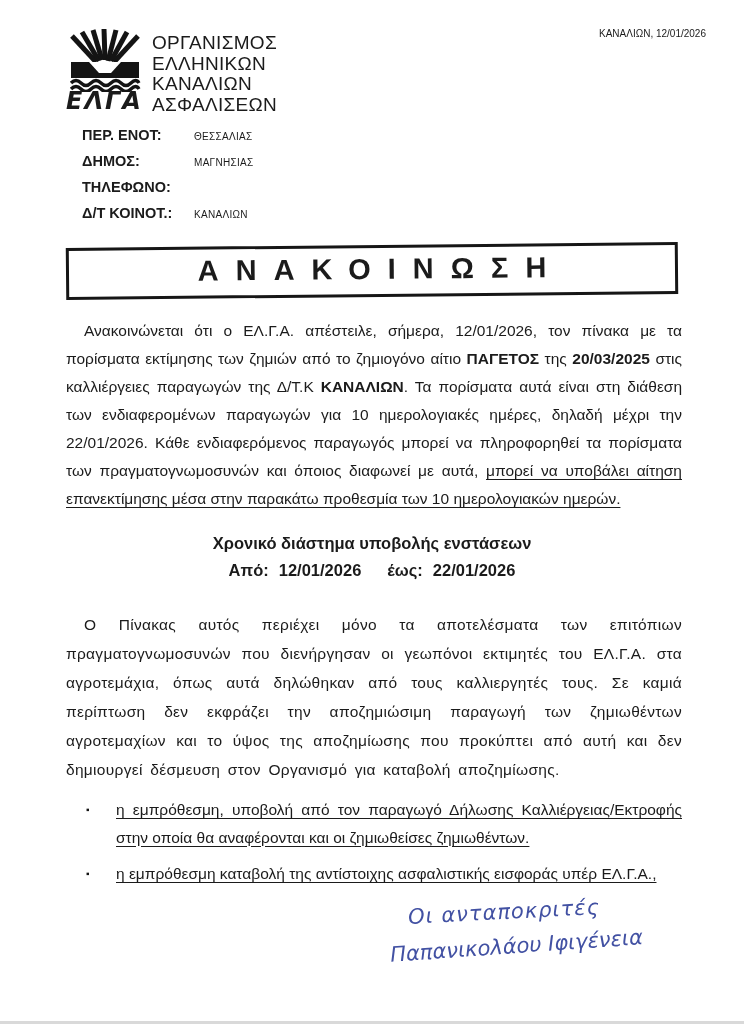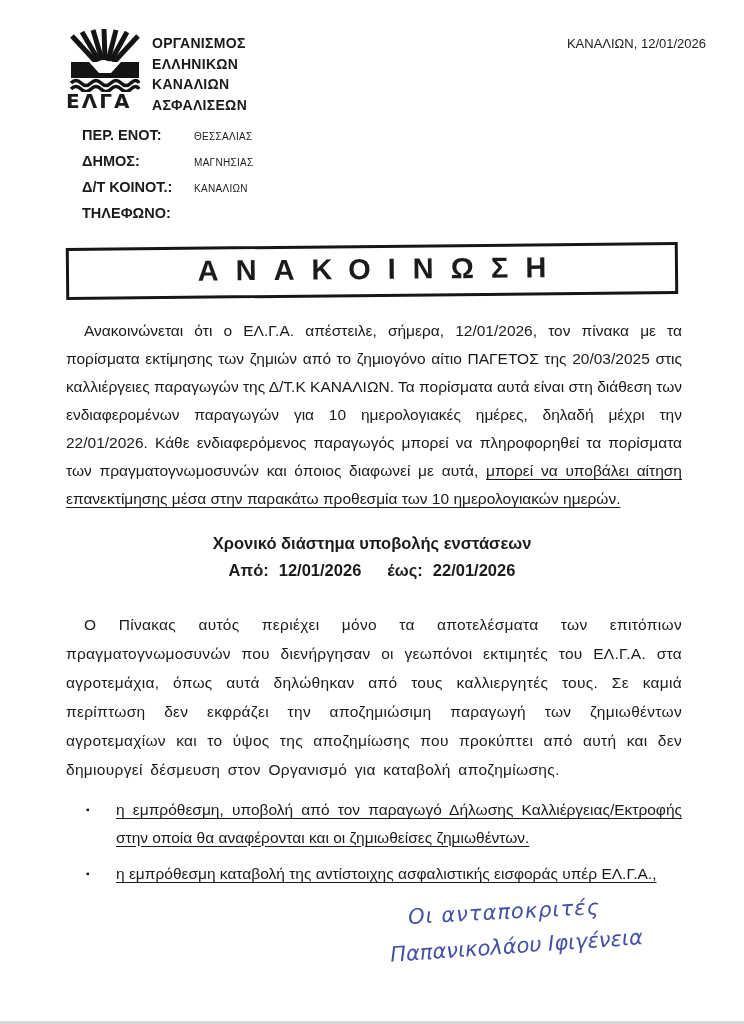--- a/index.html
+++ b/index.html
@@ -6,41 +6,41 @@
   .page{
     width:744px;height:1024px;background:#ffffff;position:relative;overflow:hidden;
     font-family:"Liberation Sans",sans-serif;color:#1b1b1b;
   }
   
   .header{display:flex;justify-content:space-between;align-items:flex-start;padding:28px 38px 0 66px;}
   .brand{display:flex;gap:8px;}
   .logo{width:78px;flex:0 0 78px;}
   .logo svg{display:block;}
   .logo-text{
-    font-family:"DejaVu Sans",sans-serif;font-weight:bold;
-    font-size:20px;letter-spacing:2px;line-height:22px;margin-top:-2px;
+    font-family:"DejaVu Sans",sans-serif;font-weight:bold;font-style:italic;
+    font-size:24px;letter-spacing:2px;line-height:22px;margin-top:-2px;
   }
-  .org-name{font-weight:bold;font-size:14px;line-height:20.5px;padding-top:5px;letter-spacing:.3px;}
-  .place-date{font-size:13px;margin-top:8px;}
+  .org-name{font-weight:normal;font-size:19px;line-height:20.5px;padding-top:5px;letter-spacing:.3px;}
+  .place-date{font-size:10px;}
   
   .fields{padding:12px 0 0 66px;}
   .field-row{display:flex;align-items:baseline;margin-bottom:10px;}
   .field-label{font-weight:bold;font-size:14.5px;width:112px;flex:0 0 112px;margin-left:16px;}
   .field-value{font-size:10px;letter-spacing:.3px;}
   
   .title-box{
     margin:24px 66px 0 66px;border:3px solid #161616;text-align:center;
     padding:5px 0 8px;transform:rotate(-0.55deg);background:#fff;
   }
   .title-text{font-size:29px;font-weight:bold;letter-spacing:17px;padding-left:17px;white-space:nowrap;}
   
   .para{margin:0 62px 0 66px;font-size:15.5px;line-height:28px;text-align:justify;}
   .p1{margin-top:20px;}
   .indent{text-indent:18px;}
-  b{font-weight:normal;}
+  b{font-weight:bold;}
   .u{text-decoration:underline;text-underline-offset:3px;}
   .period{ text-align:center;font-weight:bold;font-size:16.5px;margin-top:17px;line-height:27px;}
   .period .lbl{margin-right:10px;}
   .period .gap{margin-left:26px;}
   .p2{margin-top:26px;line-height:29px;word-spacing:3px;letter-spacing:.3px;
       text-underline-offset:3.5px;}
   .p3{margin-top:17px;}
   
   .bullets{margin:12px 62px 0 66px;}
   .bullet-row{display:flex;font-size:15.5px;line-height:27.5px;margin-bottom:9px;}
@@ -95,26 +95,26 @@
   <div class="fields">
     <div class="field-row">
       <span class="field-label">ΠΕΡ. ΕΝΟΤ:</span>
       <span class="field-value">ΘΕΣΣΑΛΙΑΣ</span>
     </div>
     <div class="field-row">
       <span class="field-label">ΔΗΜΟΣ:</span>
       <span class="field-value">ΜΑΓΝΗΣΙΑΣ</span>
     </div>
     <div class="field-row">
+      <span class="field-label">ΤΗΛΕΦΩΝΟ:</span>
+      <span class="field-value"></span>
+    </div>
+    <div class="field-row">
       <span class="field-label">Δ/Τ ΚΟΙΝΟΤ.:</span>
       <span class="field-value">ΚΑΝΑΛΙΩΝ</span>
-    </div>
-    <div class="field-row">
-      <span class="field-label">ΤΗΛΕΦΩΝΟ:</span>
-      <span class="field-value"></span>
     </div>
   </div>
 
   <div class="title-box">
     <span class="title-text">ΑΝΑΚΟΙΝΩΣΗ</span>
   </div>
 
   <p class="para p1 indent"><span>Ανακοινώνεται ότι ο ΕΛ.Γ.Α. απέστειλε, σήμερα, 12/01/2026, τον πίνακα με τα πορίσματα εκτίμησης των ζημιών από το ζημιογόνο αίτιο </span><b>ΠΑΓΕΤΟΣ</b><span> της </span><b>20/03/2025</b><span> στις καλλιέργειες παραγωγών της Δ/Τ.Κ </span><b>ΚΑΝΑΛΙΩΝ</b><span>. Τα πορίσματα αυτά είναι στη διάθεση των ενδιαφερομένων παραγωγών για 10 ημερολογιακές ημέρες, δηλαδή μέχρι την 22/01/2026. Κάθε ενδιαφερόμενος παραγωγός μπορεί να πληροφορηθεί τα πορίσματα των πραγματογνωμοσυνών και όποιος διαφωνεί με αυτά, </span><span class="u">μπορεί να υποβάλει αίτηση επανεκτίμησης μέσα στην παρακάτω προθεσμία των 10 ημερολογιακών ημερών.</span></p>
 
   <div class="period">

